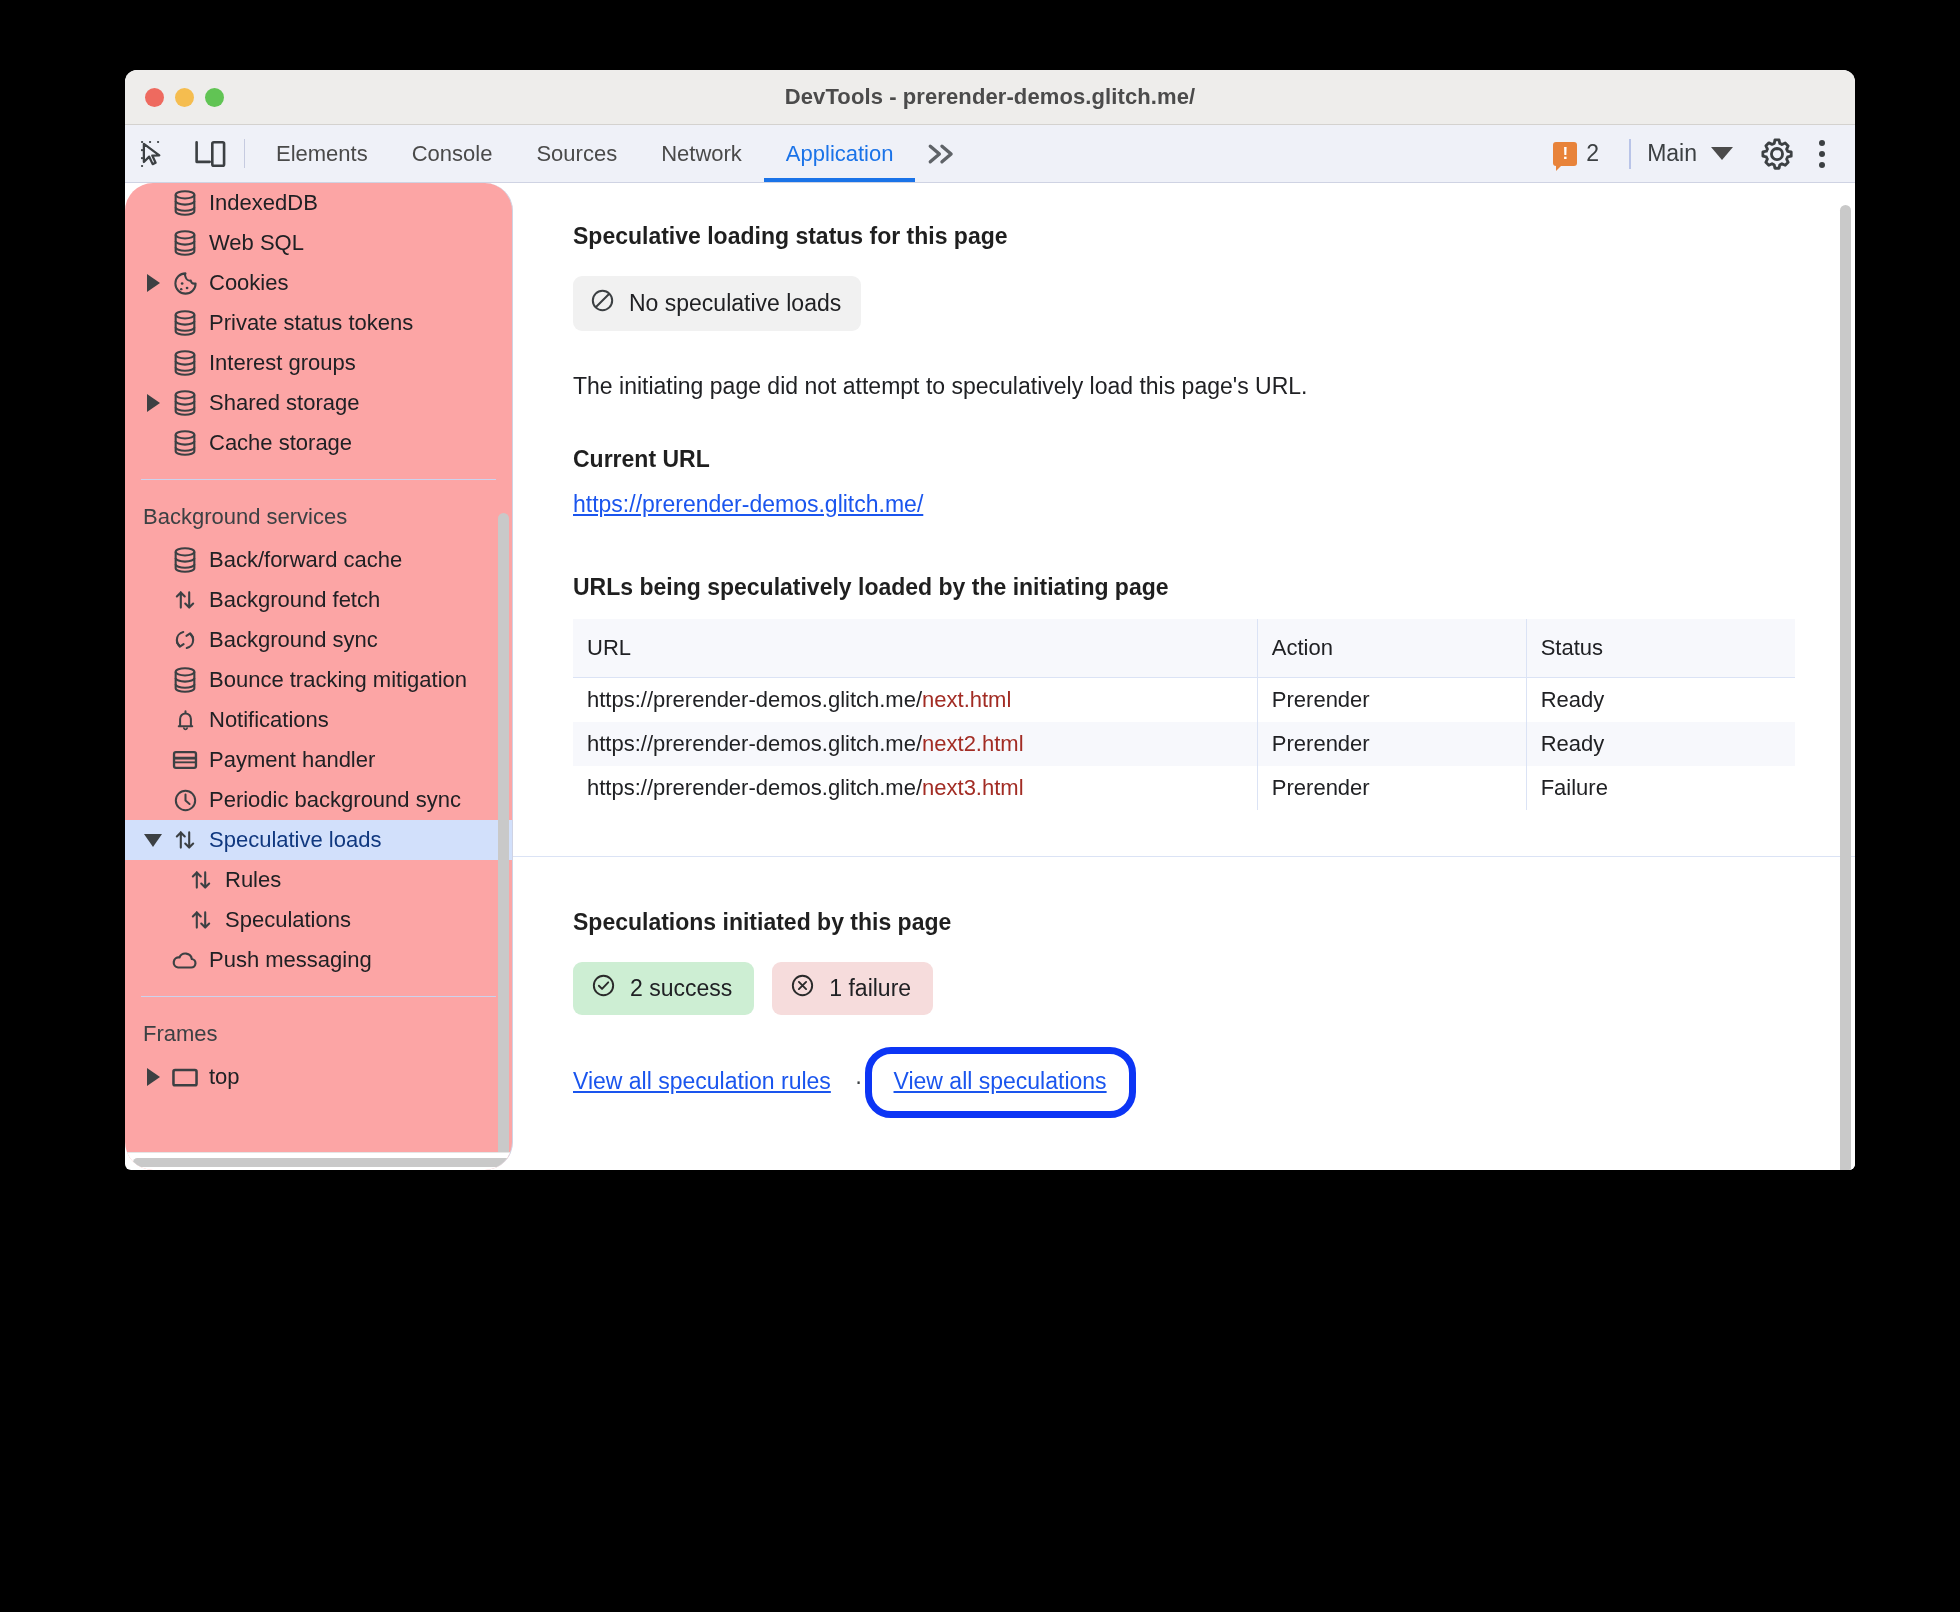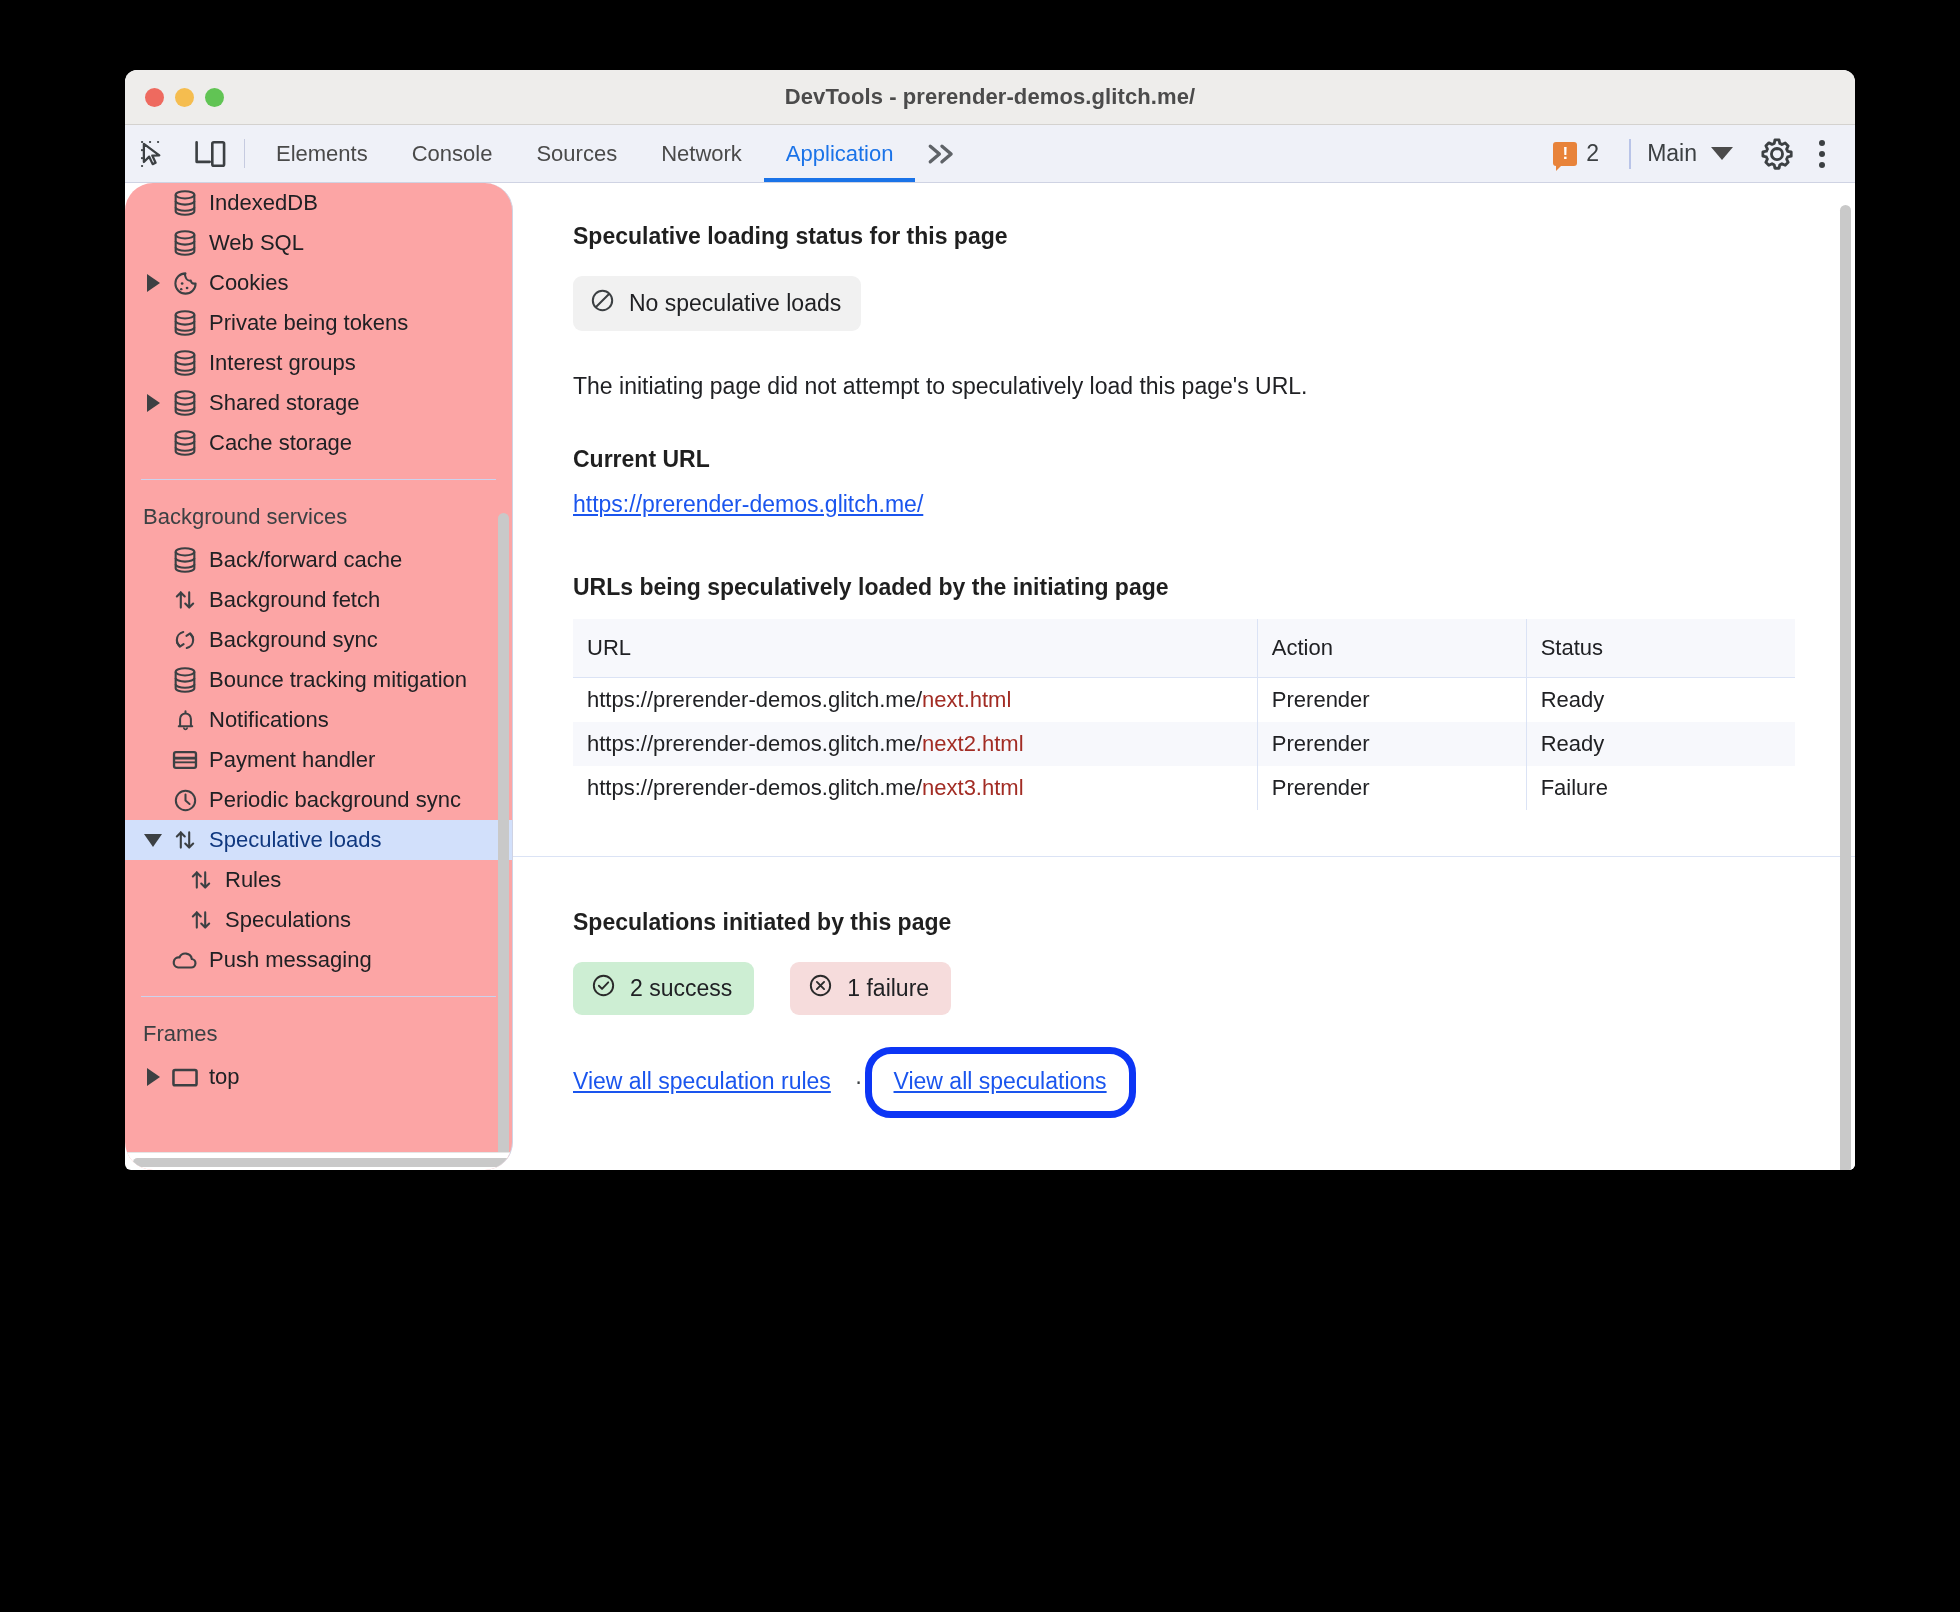--- a/index.html
+++ b/index.html
@@ -199,21 +199,21 @@
   table.urls td {
     padding: 9px 14px; border-right: 1px solid #dbe3f5;
     white-space: nowrap; overflow: hidden; text-overflow: ellipsis;
   }
   table.urls td:last-child { border-right: none; }
   table.urls tr.alt td { background: #f7f8fc; }
   .u-file { color: #a22c24; }
 
   .divider-row { border-top: 1px solid #dbe3f5; margin: 46px -60px 0 -60px; }
 
-  .badges { display: flex; gap: 36px; margin-bottom: 46px; }
+  .badges { display: flex; gap: 18px; margin-bottom: 46px; }
   .badge {
     display: inline-flex; align-items: center; gap: 13px;
     border-radius: 9px; padding: 10px 22px 10px 17px;
     font-size: 23px; color: #202124;
   }
   .badge.ok { background: #cdeed3; }
   .badge.fail { background: #f6dcdc; }
 
   .links-row { display: flex; align-items: center; gap: 8px; position: relative; }
   .dotsep { color: #3c4043; font-size: 23px; margin: 0 16px; }
@@ -348,21 +348,21 @@
 
             <div class="tree-item">
               <span class="twisty none"></span>
               <span class="ticon">
                 <svg width="26" height="28" viewBox="0 0 22 24" fill="none">
                     <ellipse cx="11" cy="5" rx="8" ry="3.1" stroke="#3c4043" stroke-width="1.8"></ellipse>
                     <path d="M3 5v14c0 1.7 3.6 3.1 8 3.1s8-1.4 8-3.1V5" stroke="#3c4043" stroke-width="1.8"></path>
                     <path d="M3 10.3c0 1.7 3.6 3.1 8 3.1s8-1.4 8-3.1M3 15.6c0 1.7 3.6 3.1 8 3.1s8-1.4 8-3.1" stroke="#3c4043" stroke-width="1.8"></path>
                   </svg>
               </span>
-              <span class="tlabel">Private being tokens</span>
+              <span class="tlabel">Private status tokens</span>
             </div>
 
             <div class="tree-item">
               <span class="twisty none"></span>
               <span class="ticon">
                 <svg width="26" height="28" viewBox="0 0 22 24" fill="none">
                     <ellipse cx="11" cy="5" rx="8" ry="3.1" stroke="#3c4043" stroke-width="1.8"></ellipse>
                     <path d="M3 5v14c0 1.7 3.6 3.1 8 3.1s8-1.4 8-3.1V5" stroke="#3c4043" stroke-width="1.8"></path>
                     <path d="M3 10.3c0 1.7 3.6 3.1 8 3.1s8-1.4 8-3.1M3 15.6c0 1.7 3.6 3.1 8 3.1s8-1.4 8-3.1" stroke="#3c4043" stroke-width="1.8"></path>
                   </svg>

